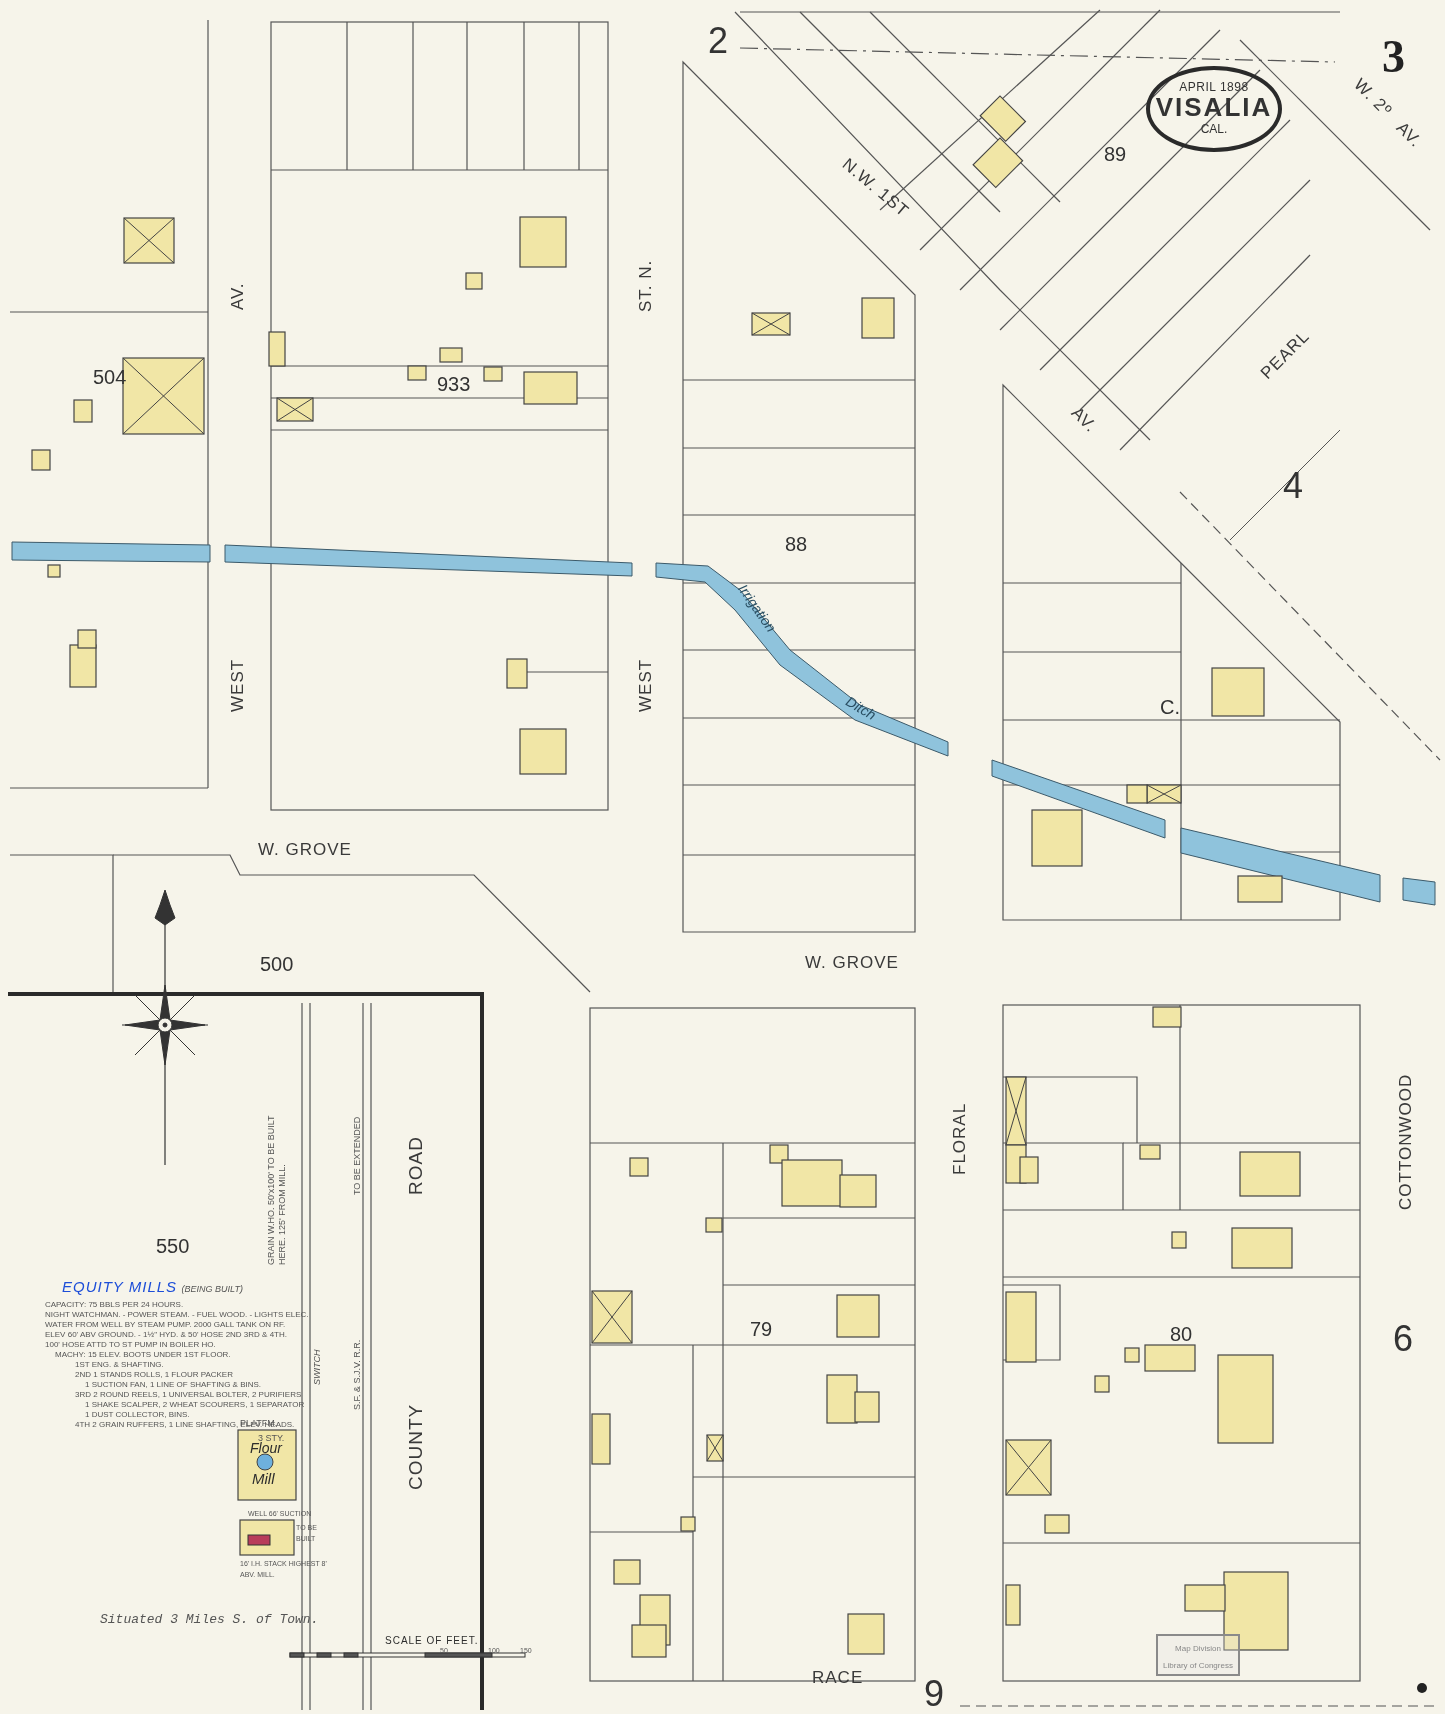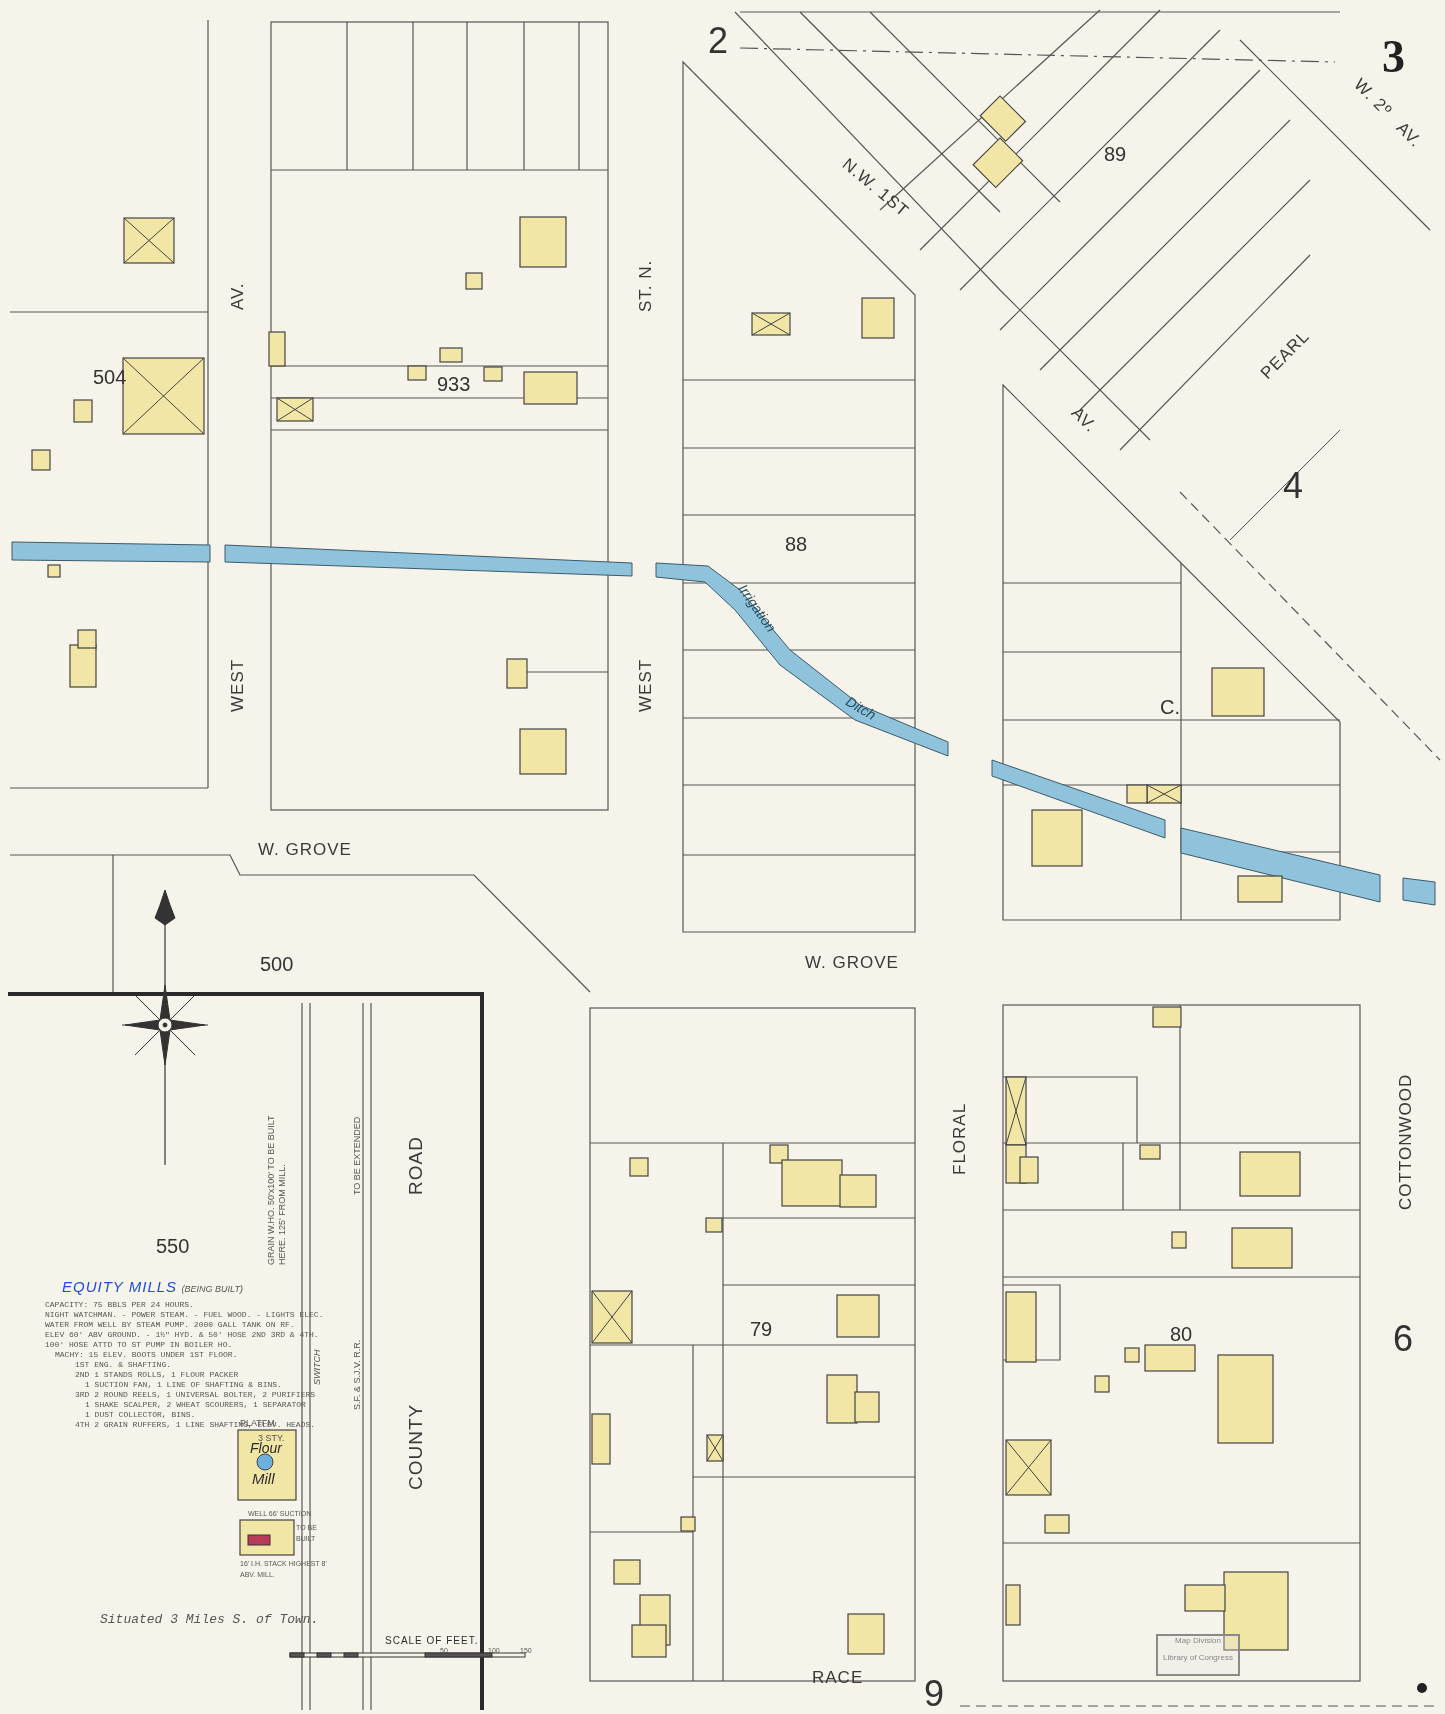--- a/index.html
+++ b/index.html
@@ -227,20 +227,25 @@
     <rect x="290" y="1653" width="235" height="4" fill="#f6f4ea"></rect>
     <rect x="290" y="1653" width="14" height="4" fill="#555"></rect>
         <rect x="317" y="1653" width="14" height="4" fill="#555"></rect>
     <rect x="344" y="1653" width="14" height="4" fill="#555"></rect>
         <rect x="425" y="1653" width="67" height="4" fill="#555"></rect>
   </g>
 
   <circle cx="1422" cy="1688" r="5" fill="#222"></circle>
 </svg>
 
+<div class="cartouche">
+  <div class="d" style="text-transform:uppercase;">April 1898</div>
+  <div class="c" style="text-transform:uppercase;">Visalia</div>
+  <div class="s" style="text-transform:uppercase;">Cal.</div>
+</div>
 
 <div class="lbl sheet" style="left:1382px;top:30px;">3</div>
 <div class="lbl sheetnum" style="left:708px;top:20px;">2</div>
 <div class="lbl sheetnum" style="left:1283px;top:465px;">4</div>
 <div class="lbl sheetnum" style="left:1393px;top:1318px;">6</div>
 <div class="lbl sheetnum" style="left:924px;top:1673px;">9</div>
 
 <div class="lbl street" style="left:1350px;top:88px;transform:rotate(45deg);">W. 2º</div>
 <div class="lbl street" style="left:1395px;top:125px;transform:rotate(45deg);">AV.</div>
 <div class="lbl street" style="left:835px;top:178px;transform:rotate(40deg);">N.W.  1ST</div>
@@ -270,21 +275,21 @@
 <div class="lbl block" style="left:1104px;top:143px;">89</div>
 <div class="lbl block" style="left:260px;top:953px;">500</div>
 <div class="lbl block" style="left:156px;top:1235px;">550</div>
 <div class="lbl block" style="left:750px;top:1318px;">79</div>
 <div class="lbl block" style="left:1170px;top:1323px;">80</div>
 
 <div class="lbl" style="left:62px;top:1278px;">
   <span class="mills-title">EQUITY MILLS</span>
   <span class="note">(BEING BUILT)</span>
 </div>
-<div class="lbl note" style="left:45px;top:1300px;font-style:normal;font-size:8px;line-height:10px;font-family:Liberation Mono, monospace;">
+<div class="lbl note" style="left:45px;top:1300px;font-style:normal;font-size:8px;line-height:10px;">
   <div>CAPACITY: 75 BBLS PER 24 HOURS.</div>
   <div>NIGHT WATCHMAN. - POWER STEAM. - FUEL WOOD. - LIGHTS ELEC.</div>
   <div>WATER FROM WELL BY STEAM PUMP. 2000 GALL TANK ON RF.</div>
   <div>ELEV 60' ABV GROUND. - 1½" HYD. &amp; 50' HOSE 2ND 3RD &amp; 4TH.</div>
   <div>100' HOSE ATTD TO ST PUMP IN BOILER HO.</div>
   <div style="padding-left:10px">MACHY: 15 ELEV. BOOTS UNDER 1ST FLOOR.</div>
   <div style="padding-left:30px">1ST ENG. &amp; SHAFTING.</div>
   <div style="padding-left:30px">2ND 1 STANDS ROLLS, 1 FLOUR PACKER</div>
   <div style="padding-left:40px">1 SUCTION FAN, 1 LINE OF SHAFTING &amp; BINS.</div>
   <div style="padding-left:30px">3RD 2 ROUND REELS, 1 UNIVERSAL BOLTER, 2 PURIFIERS</div>
@@ -301,18 +306,18 @@
 <div class="lbl note" style="left:296px;top:1522px;font-style:normal;font-size:7px;width:30px;white-space:normal;">TO BE BUILT</div>
 <div class="lbl note" style="left:240px;top:1558px;font-style:normal;font-size:7px;width:90px;white-space:normal;">16' I.H. STACK HIGHEST 8' ABV. MILL.</div>
 <div class="lbl" style="left:100px;top:1612px;font-size:13px;font-style:italic;color:#555;font-family:Liberation Mono, monospace;">Situated 3 Miles S. of Town.</div>
 
 <div class="lbl" style="left:385px;top:1635px;font-size:10px;letter-spacing:1px;">SCALE OF FEET.</div>
 <div class="lbl note" style="left:440px;top:1645px;font-style:normal;font-size:7px;">50</div>
 <div class="lbl note" style="left:488px;top:1645px;font-style:normal;font-size:7px;">100</div>
 <div class="lbl note" style="left:520px;top:1645px;font-style:normal;font-size:7px;">150</div>
 
 <div class="stamp">
-  <div style="margin-top:0">Map Division</div>
+  <div style="margin-top:8px">Map Division</div>
   <div style="margin-top:8px">Library of Congress</div>
 </div>
 <div class="lbl note" style="left:1464px;top:1668px;font-style:normal;">S.H.</div>
 
 </div>
 
 </body></html>

